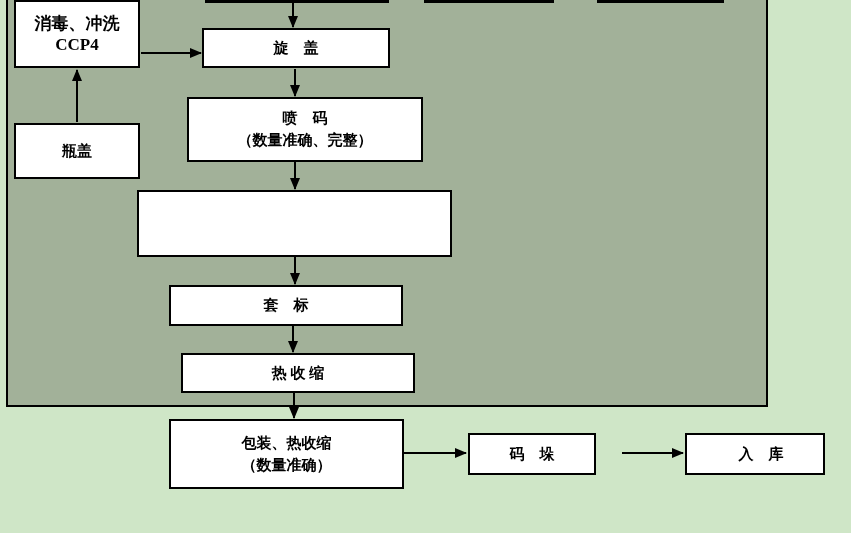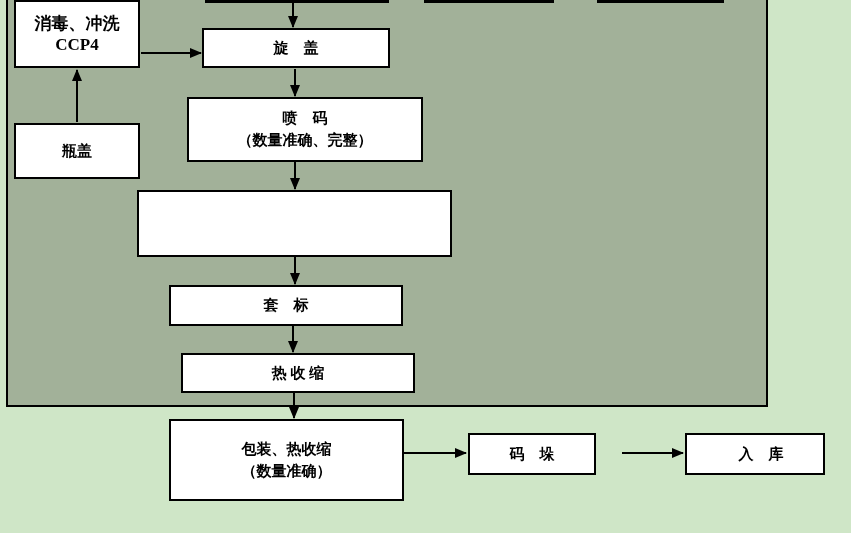--- a/index.html
+++ b/index.html
@@ -34,21 +34,21 @@
   .cutedge{position:absolute;top:0;height:3px;background:var(--line);}
   
   #n-sanitize   {left:14px;  top:0;    width:126px; height:68px;text-align:center;}
   #n-bottlecap  {left:14px;  top:123px;width:126px; height:56px;}
   #n-capping    {left:202px; top:28px; width:188px; height:40px;}
   #n-coding     {left:187px; top:97px; width:236px; height:65px;}
   #n-inspection {left:137px; top:190px;width:315px; height:67px;align-items:flex-start;}
   #n-inspection .block{width:226px;margin-left:8px;text-align:center;}
   #n-labeling   {left:169px; top:285px;width:234px; height:41px;text-align:right;}
   #n-shrink     {left:171px; top:353px;width:234px; height:40px;margin-left:10px;}
-  #n-packing    {left:169px; top:419px;width:235px; height:82px;}
+  #n-packing    {left:169px; top:419px;width:235px; height:70px;}
   #n-palletize  {left:468px; top:433px;width:128px; height:42px;}
   #n-warehouse  {left:685px; top:433px;width:140px; height:42px;padding-left:12px;}
   #cut1{left:205px;width:184px;}
   #cut2{left:424px;width:130px;}
   #cut3{left:597px;width:127px;}
   svg.arrows{position:absolute;left:0;top:0;pointer-events:none;}
   svg.arrows line{stroke:var(--line);stroke-width:2px;}
 </style>
 </head>
 <body>

